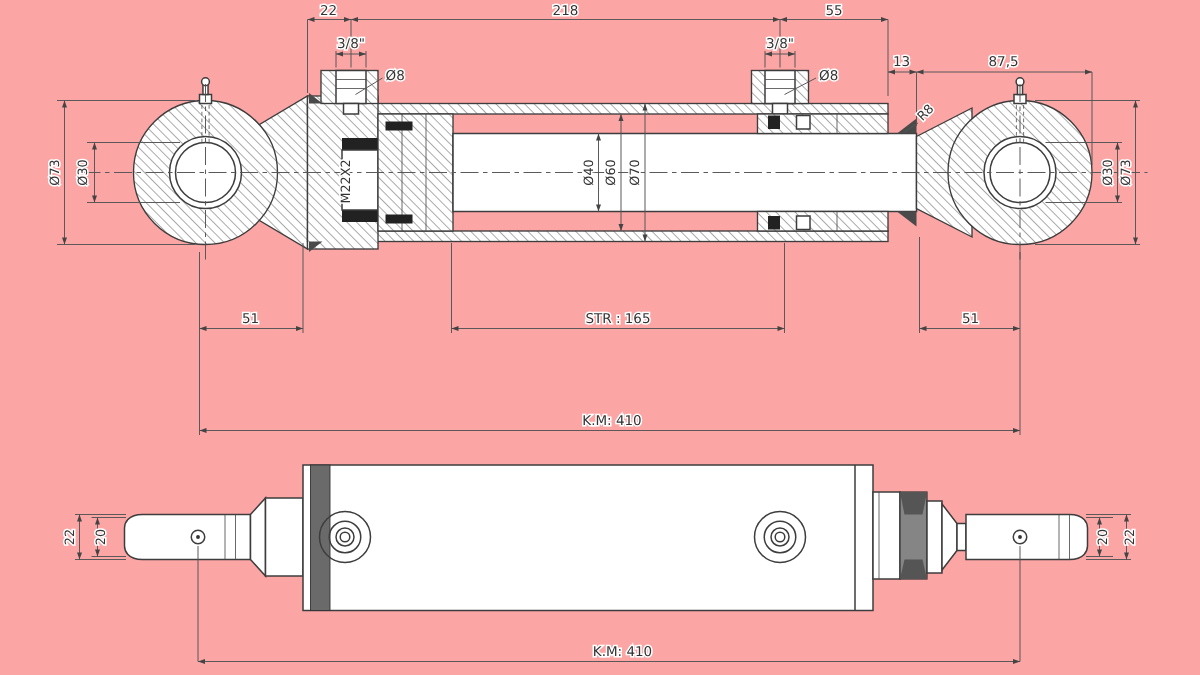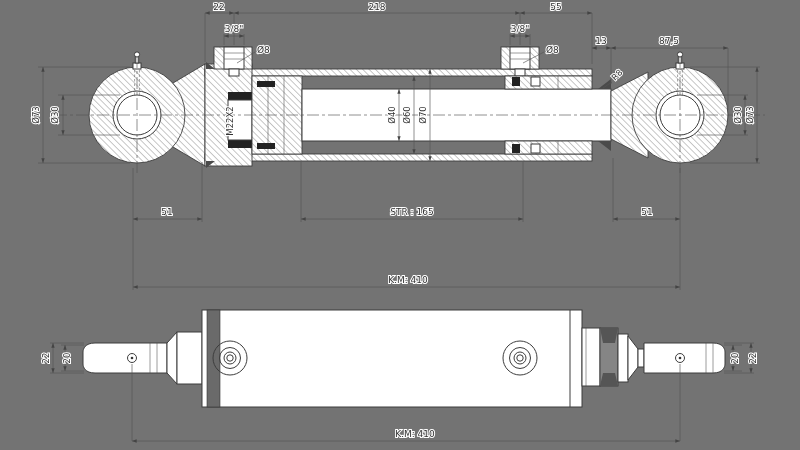--- a/index.html
+++ b/index.html
@@ -1,16 +1,16 @@
 <!DOCTYPE html>
 <html><head>
 <meta charset="utf-8">
 <style>
   html,body{margin:0;padding:0;background:#fff;}
-  .sheet{width:800px;height:450px;position:relative;background:#737373;overflow:hidden;}
+  .sheet{width:800px;height:450px;position:relative;background:#fca5a5;overflow:hidden;}
   svg text{
     font-family:"DejaVu Sans","Liberation Sans",sans-serif;
     font-size:9px;
     fill:#333;
     paint-order:stroke;
     stroke:#ffffff;
     stroke-width:2px;
     text-anchor:middle;
   }
   svg text.rot{font-size:8.5px;}

